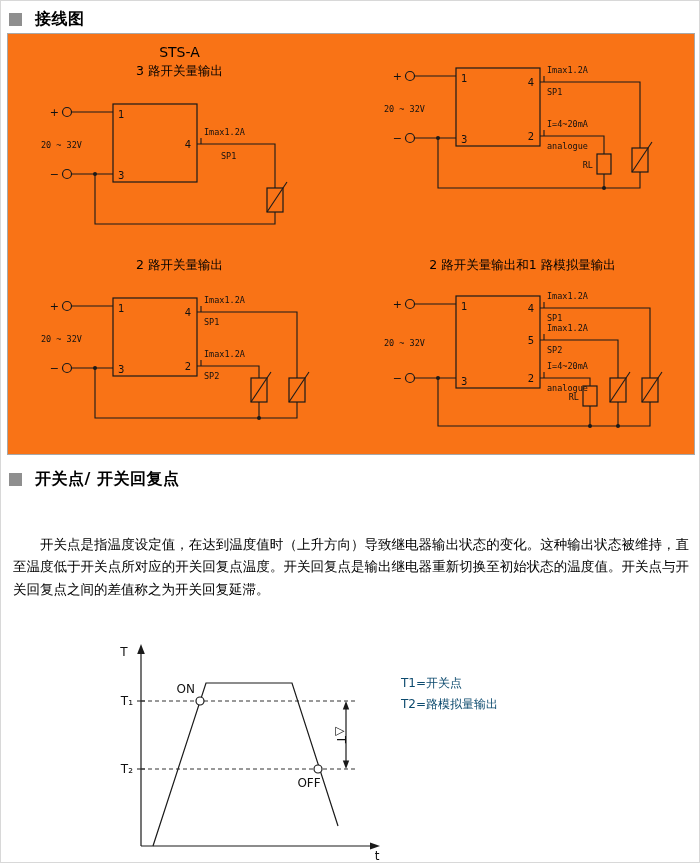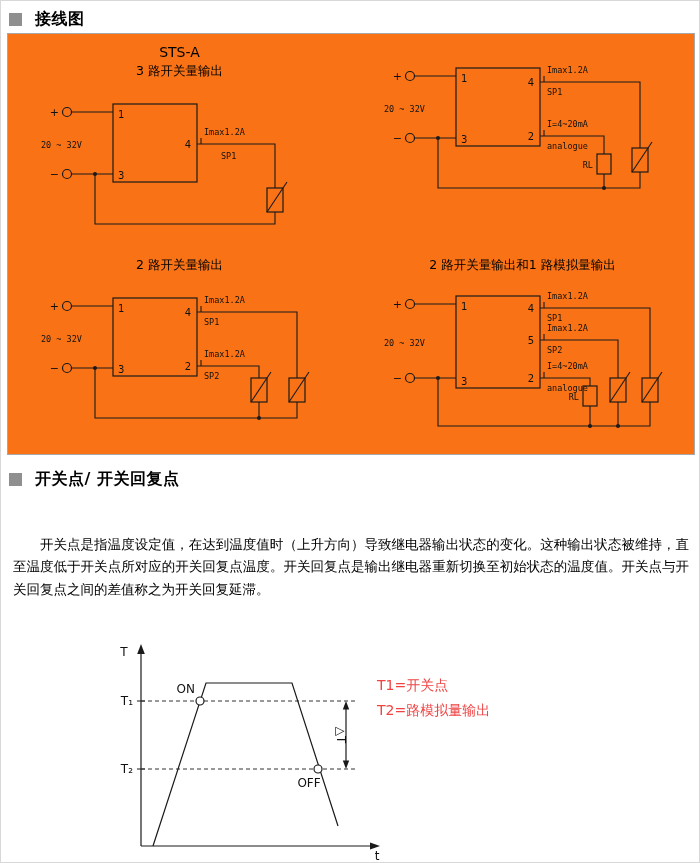--- a/index.html
+++ b/index.html
@@ -29,21 +29,21 @@
   text { fill:#111; }
   .pin  { font-family:"DejaVu Sans",sans-serif; font-size:10px; }
   .mono { font-family:"DejaVu Sans Mono","Liberation Mono",monospace; font-size:8.5px; }
   .sign { font-family:"DejaVu Sans",sans-serif; font-size:11px; }
   .gtxt { font-family:"DejaVu Sans",sans-serif; font-size:12px; }
 
   .para { position:absolute; left:12px; top:496px; width:676px; font-size:13.5px; line-height:1.66;
           text-indent:2em; color:#000; text-align:justify;margin-top:36px; }
 
   .graph-svg { position:absolute; left:95px; top:635px; }
-  .legend { position:absolute; left:376px; top:672px; font-size:14px; line-height:1.75; color:#ef4444; }
+  .legend { position:absolute; left:400px; top:672px; font-size:12px; line-height:1.75; color:#0c4a6e; }
 </style>
 </head>
 <body>
 
 <div class="page">
 
   <div class="section-header hdr1">
     <span class="bullet"></span>
     <span class="section-title">接线图</span>
   </div>

